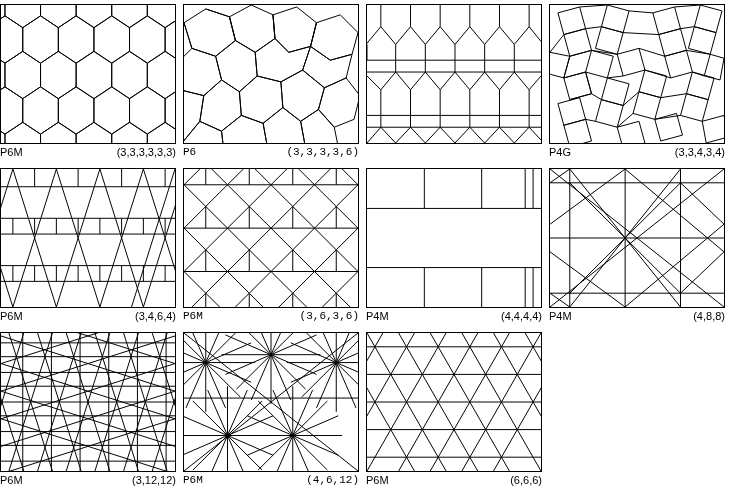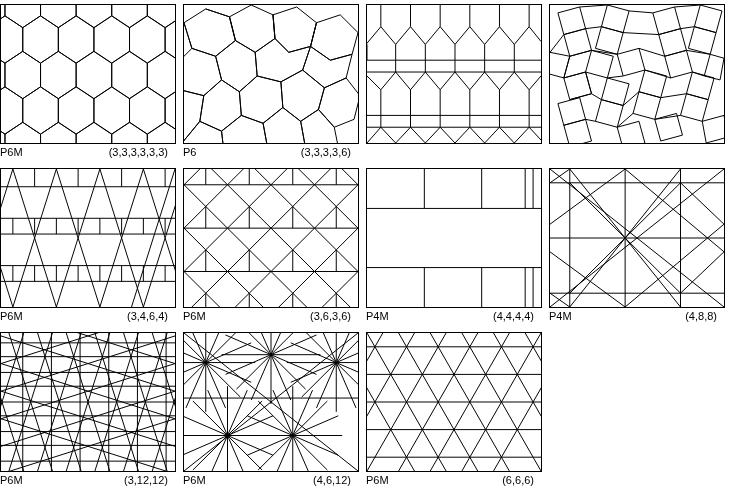--- a/index.html
+++ b/index.html
@@ -51,26 +51,26 @@
     color: #000000;
     white-space: nowrap;
   }
   .caption .grp {
     position: absolute;
     left: 0;
     top: 0;
   }
   .caption .cfg {
     position: absolute;
-    right: 8px;
+    right: 0;
     top: 0;
   }
   
   .c0 { left: 0px; }
-  .c1 { left: 183px; }
+  .c1 { left: 183px; font-family: Liberation Mono, monospace; }
   .c2 { left: 366px; }
   .c3 { left: 549px; }
   
   .r0 { top: 4px; }
   .r1 { top: 168px; }
   .r2 { top: 332px; }
 </style>
 </head>
 <body>
 
@@ -265,20 +265,24 @@
           <path d="M 30 2 L 58 0 M 80 6 L 104 8 M 126 2 L 152 0"></path>
           <path d="M 36 24 L 52 22 M 74 28 L 110 30 M 132 24 L 146 22"></path>
           <path d="M 42 46 L 68 50 M 90 44 L 116 52 M 138 46 L 162 50"></path>
           <path d="M 20 52 L 42 46 M 20 96 L 42 90"></path>
           <path d="M 14 74 L 36 68 M 58 74 L 74 72 M 96 66 L 122 74 M 144 68 L 156 72"></path>
           <path d="M 42 90 L 52 96 M 74 102 L 90 88 M 112 94 L 138 90"></path>
           <path d="M 36 116 L 46 118 M 68 124 L 84 110 M 106 116 L 132 112"></path>
           <path d="M 14 30 L 0 48 M 20 52 L 14 74 M 36 68 L 42 90"></path>
         </g>
       </svg>
+    </div>
+    <div class="caption">
+      <span class="grp">P4G</span>
+      <span class="cfg">(3,3,4,3,4)</span>
     </div>
   </div>
 
   <div class="tile c0 r1">
     <div class="panel">
       <svg viewBox="0 0 176 140" preserveAspectRatio="none">
         <g class="ln">
 
           <path d="M 0 18 L 176 18"></path>
           <path d="M 0 50 L 176 50"></path>

